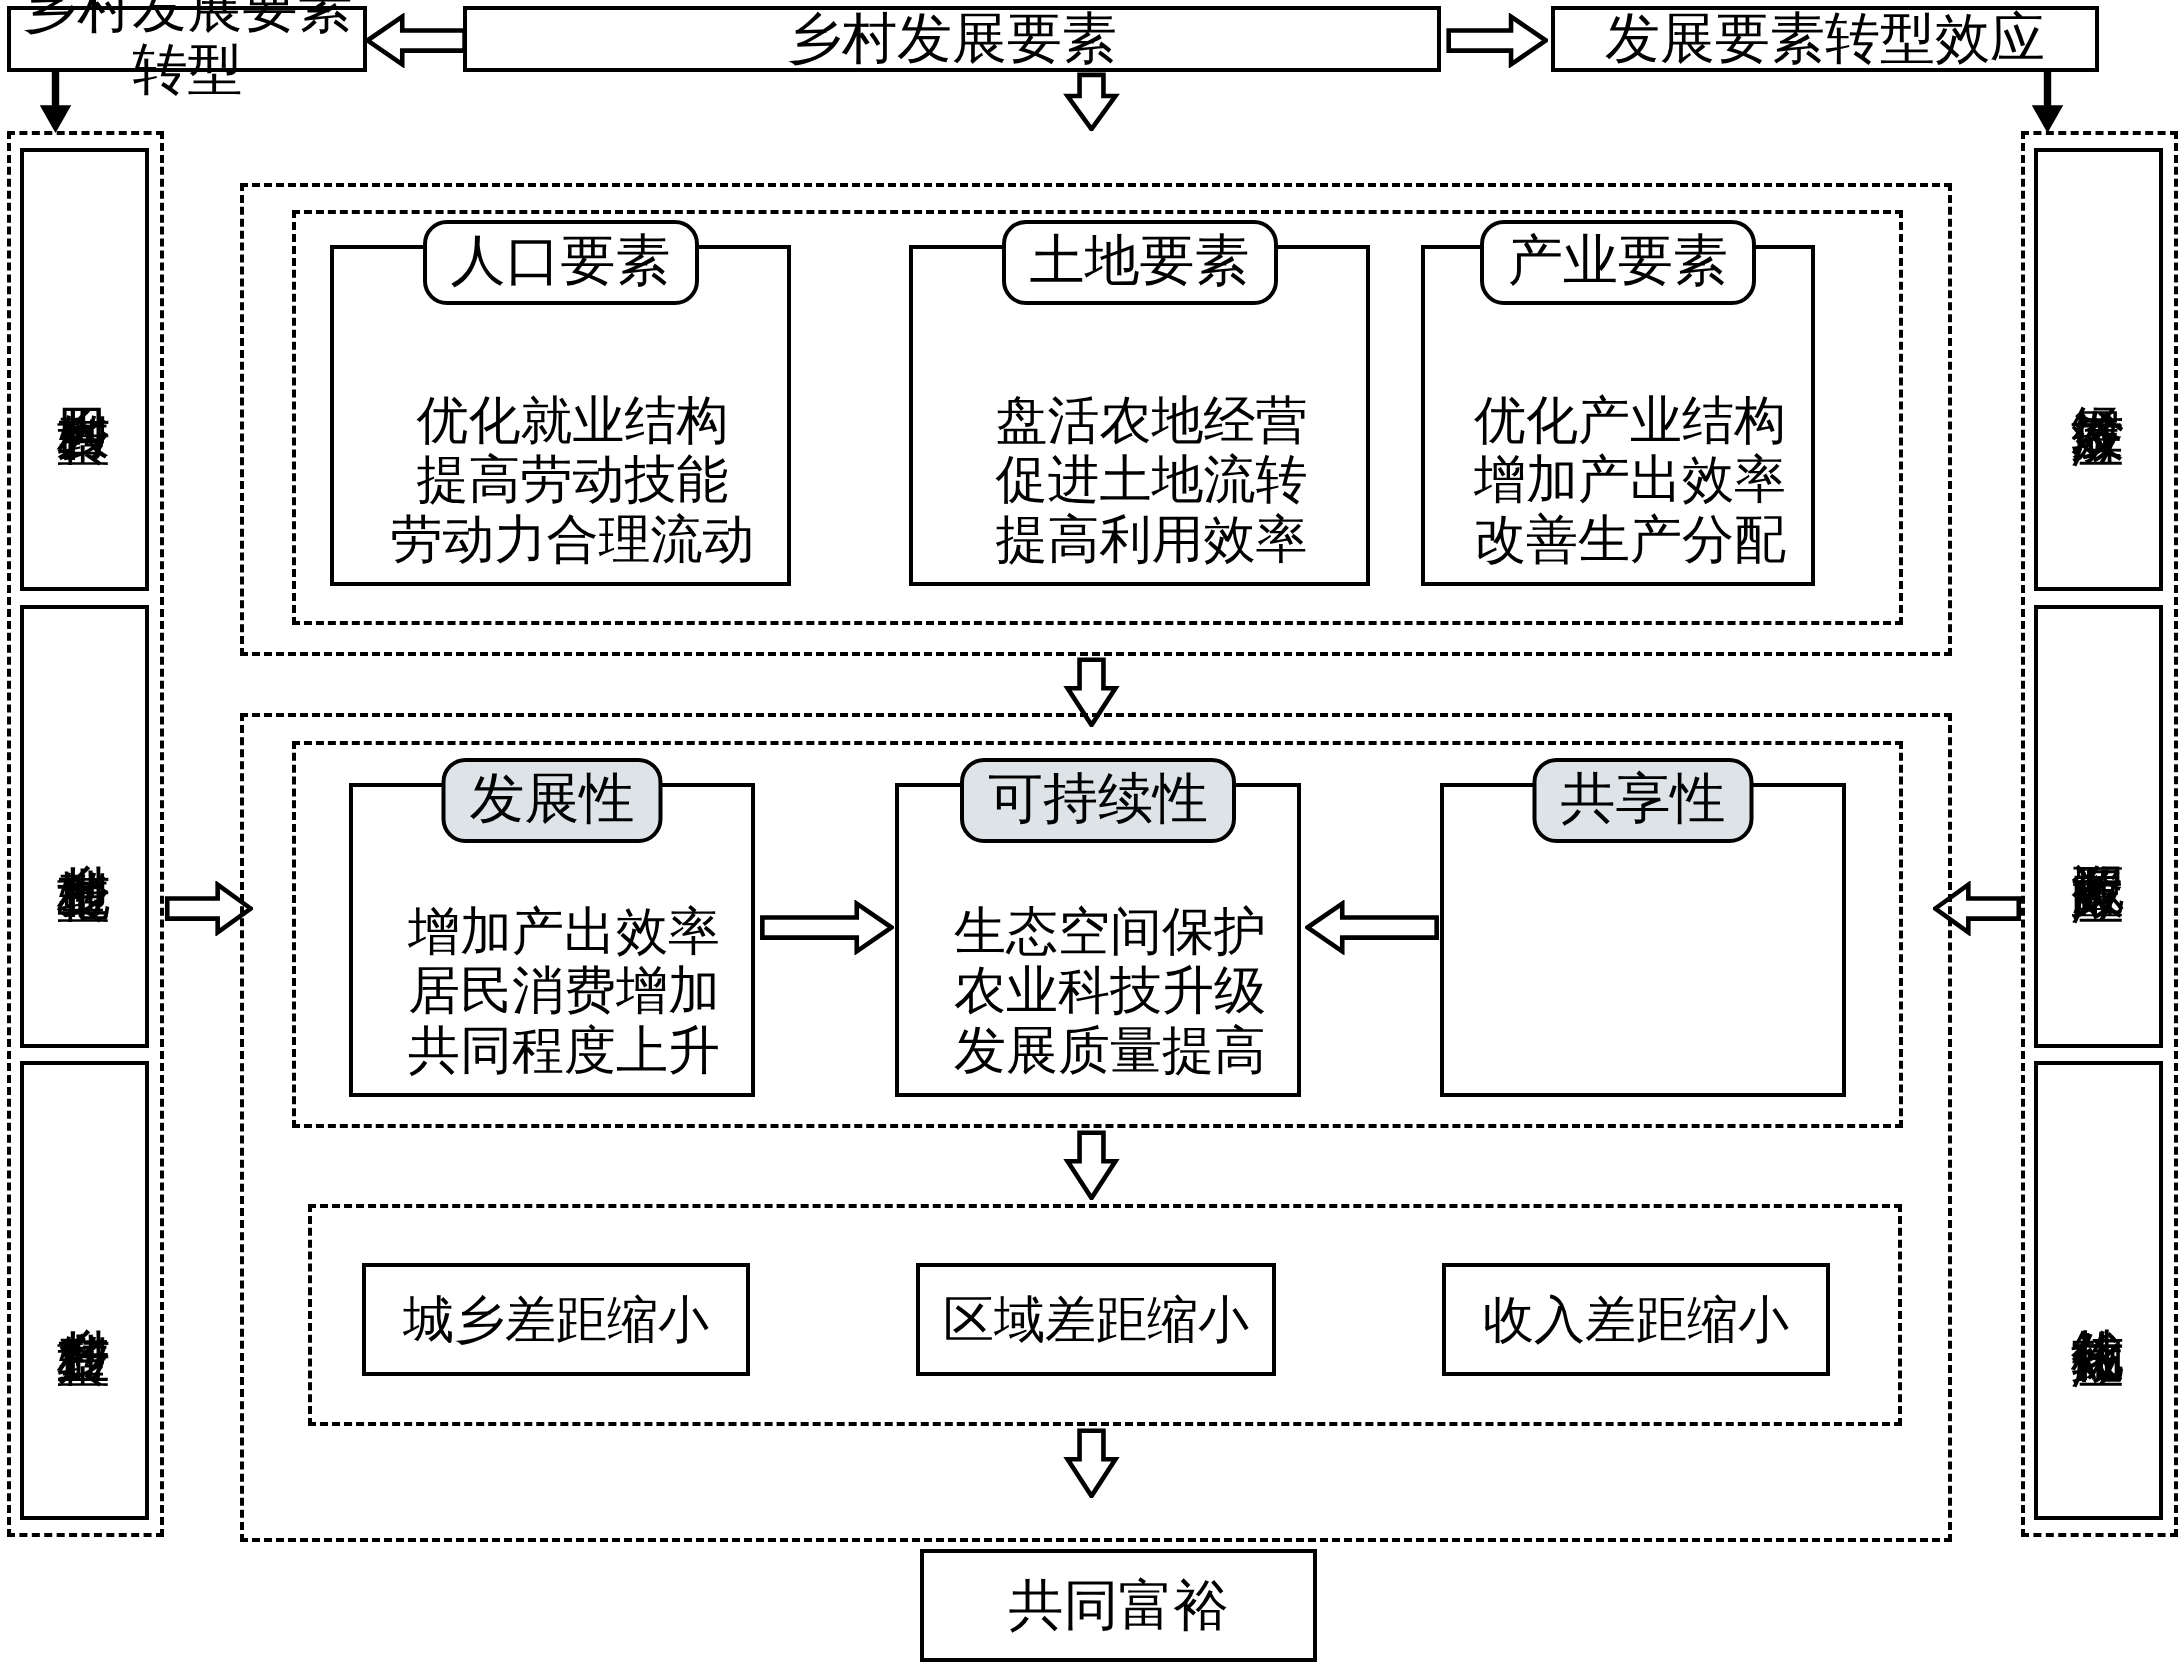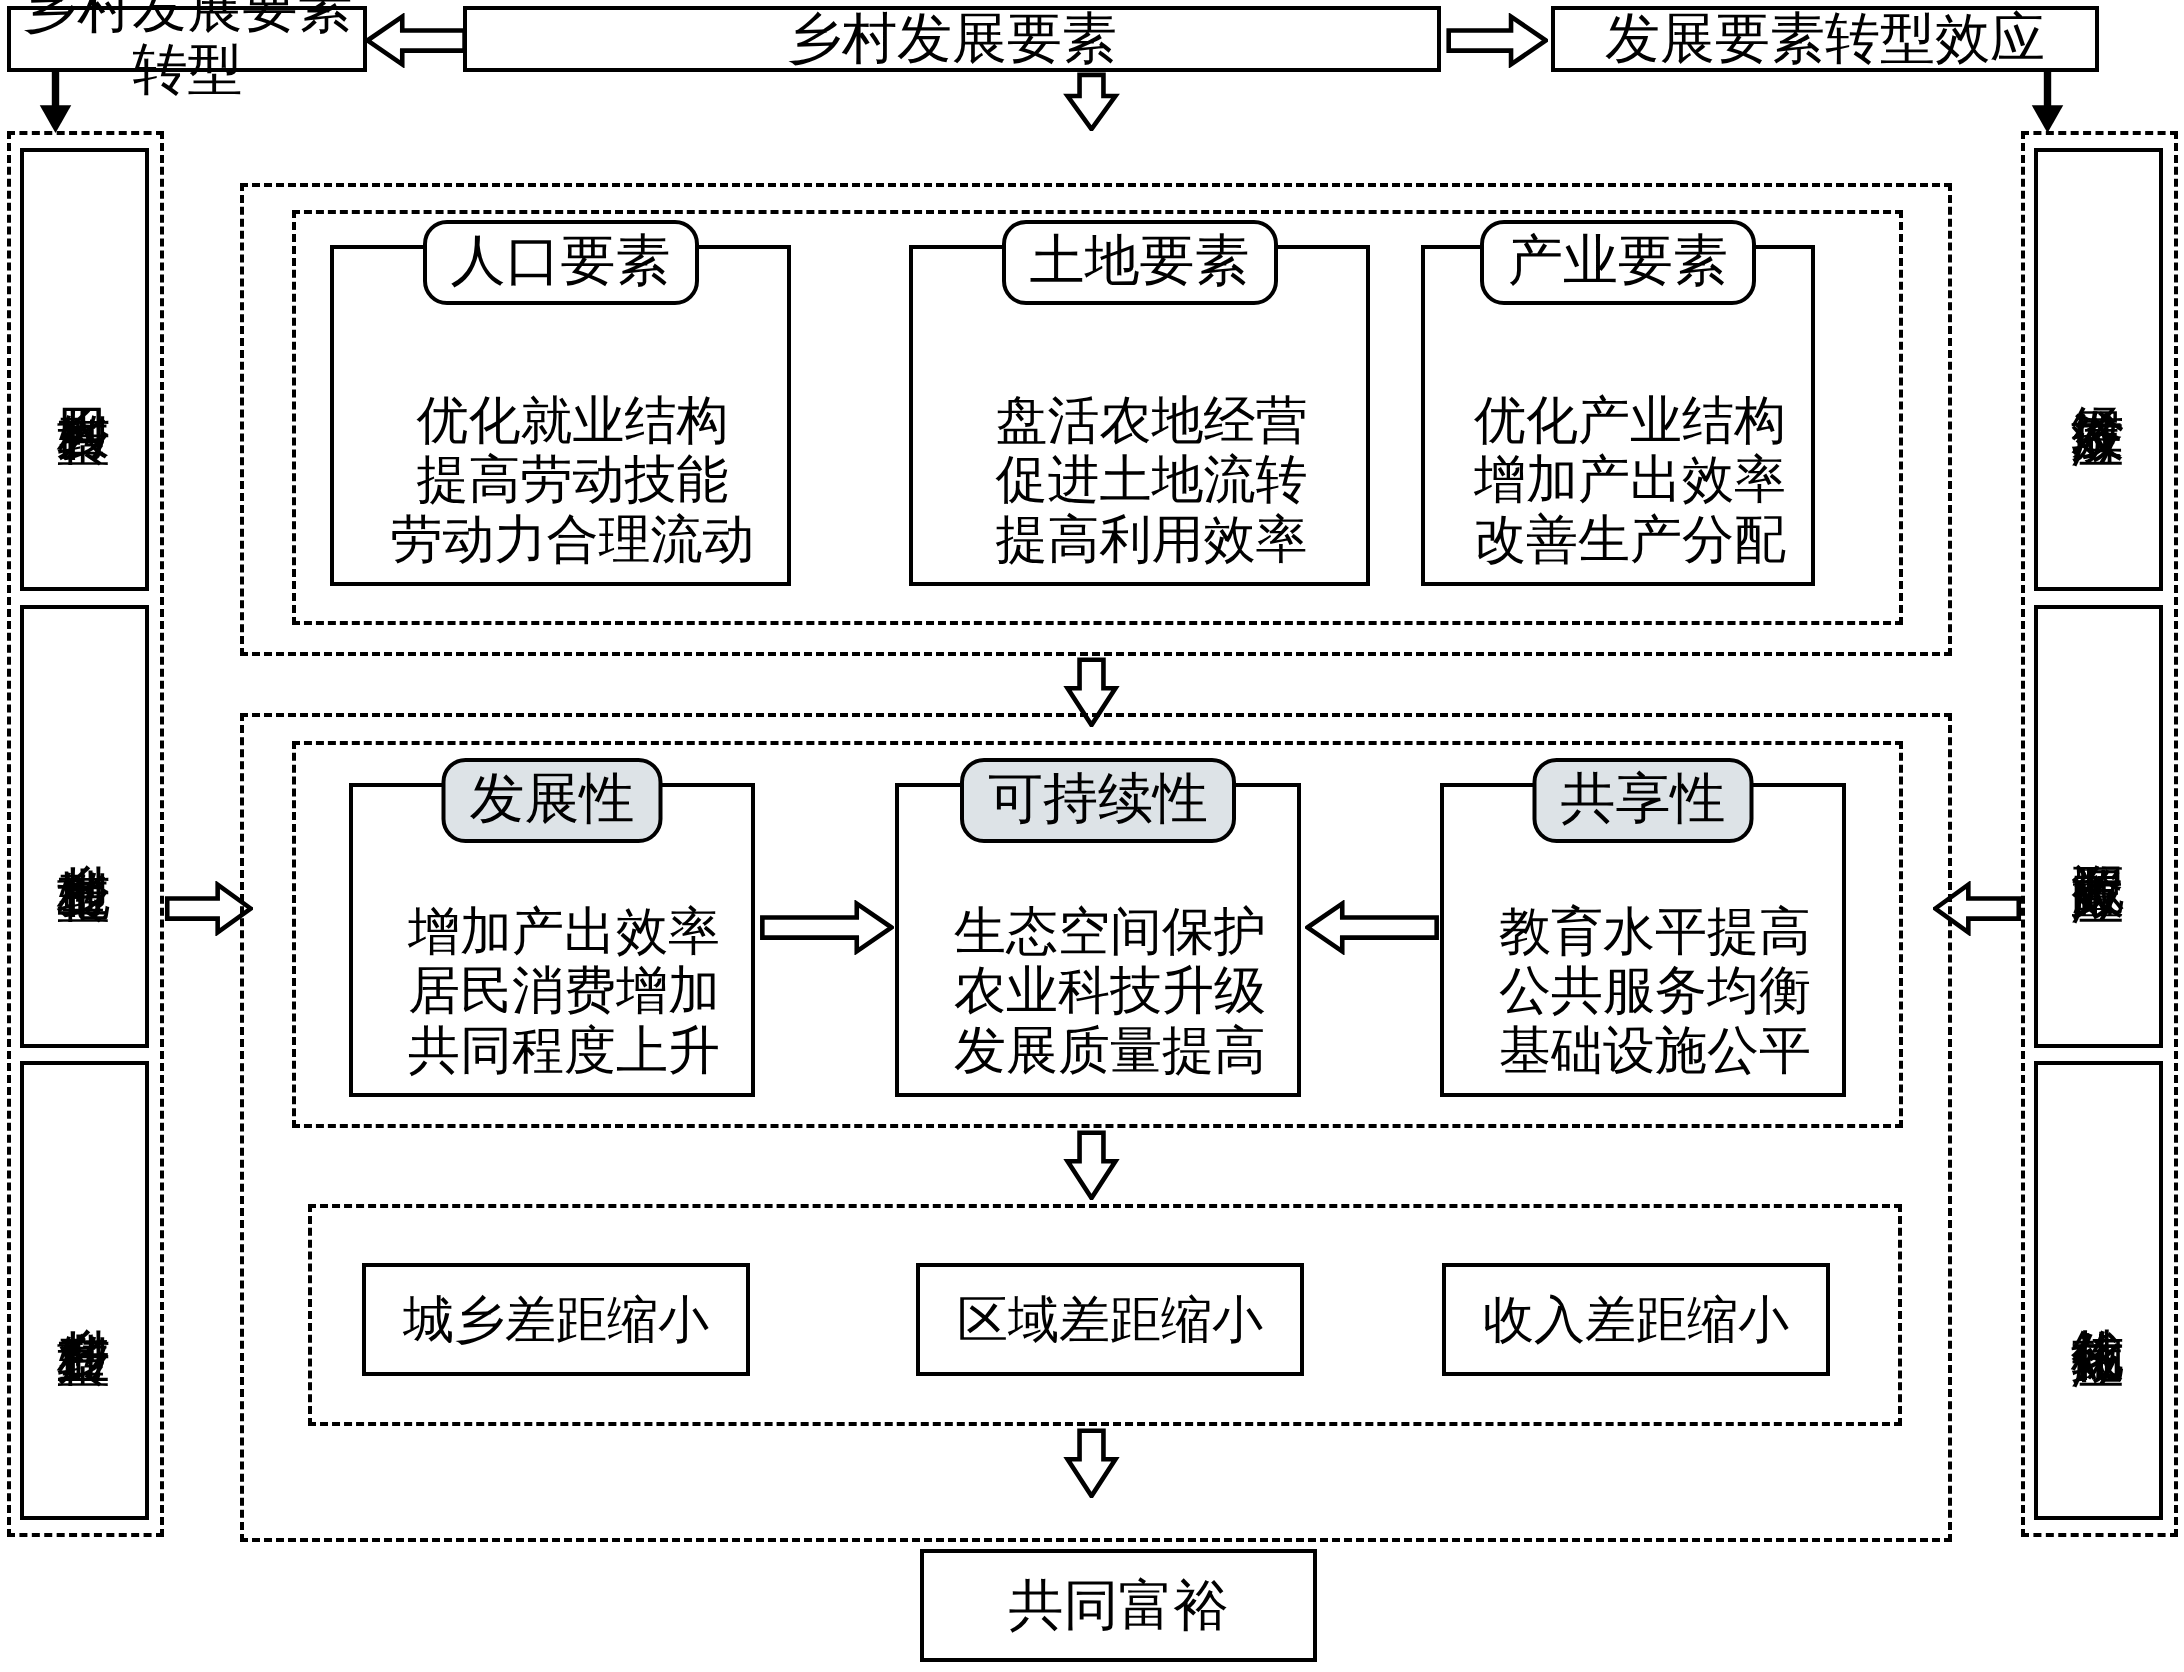--- a/index.html
+++ b/index.html
@@ -237,25 +237,20 @@
       <div>生态空间保护</div>
       <div>农业科技升级</div>
       <div>发展质量提高</div>
     </div>
   </div>
 
   <div class="card" style="left:1440px; top:783px; width:406px; height:314px;">
     <div class="chip t-chip shaded">
       <span>共享性</span>
     </div>
-    <div class="lines t-body">
-      <div>教育水平提高</div>
-      <div>公共服务均衡</div>
-      <div>基础设施公平</div>
-    </div>
   </div>
 
   <div class="arrow" style="left:759px; top:900px; width:135px; height:55px;">
     <svg width="135" height="55" viewBox="0 0 146 60">
       <polygon points="144,30 106,4 106,19 3,19 3,41 106,41 106,56" fill="#fff" stroke="#000" stroke-width="5" stroke-linejoin="miter"></polygon>
     </svg>
   </div>
 
   <div class="arrow" style="left:1305px; top:900px; width:135px; height:55px;">
     <svg width="135" height="55" viewBox="0 0 146 60">
@@ -267,21 +262,21 @@
     <svg width="57" height="70" viewBox="0 0 62 76">
       <polygon points="31,74 5,34 18,34 18,3 44,3 44,34 57,34" fill="#fff" stroke="#000" stroke-width="5" stroke-linejoin="miter"></polygon>
     </svg>
   </div>
 
   <div class="dashbox" style="left:308px; top:1204px; width:1594px; height:222px;"></div>
 
   <div class="box t-small" style="left:362px; top:1263px; width:388px; height:113px;">
     <span>城乡差距缩小</span>
   </div>
-  <div class="box t-small" style="left:916px; top:1263px; width:388px; height:113px;">
+  <div class="box t-small" style="left:916px; top:1263px; width:360px; height:113px;">
     <span>区域差距缩小</span>
   </div>
   <div class="box t-small" style="left:1442px; top:1263px; width:388px; height:113px;">
     <span>收入差距缩小</span>
   </div>
 
   <div class="arrow" style="left:1063px; top:1428px; width:57px; height:70px;">
     <svg width="57" height="70" viewBox="0 0 62 76">
       <polygon points="31,74 5,34 18,34 18,3 44,3 44,34 57,34" fill="#fff" stroke="#000" stroke-width="5" stroke-linejoin="miter"></polygon>
     </svg>

